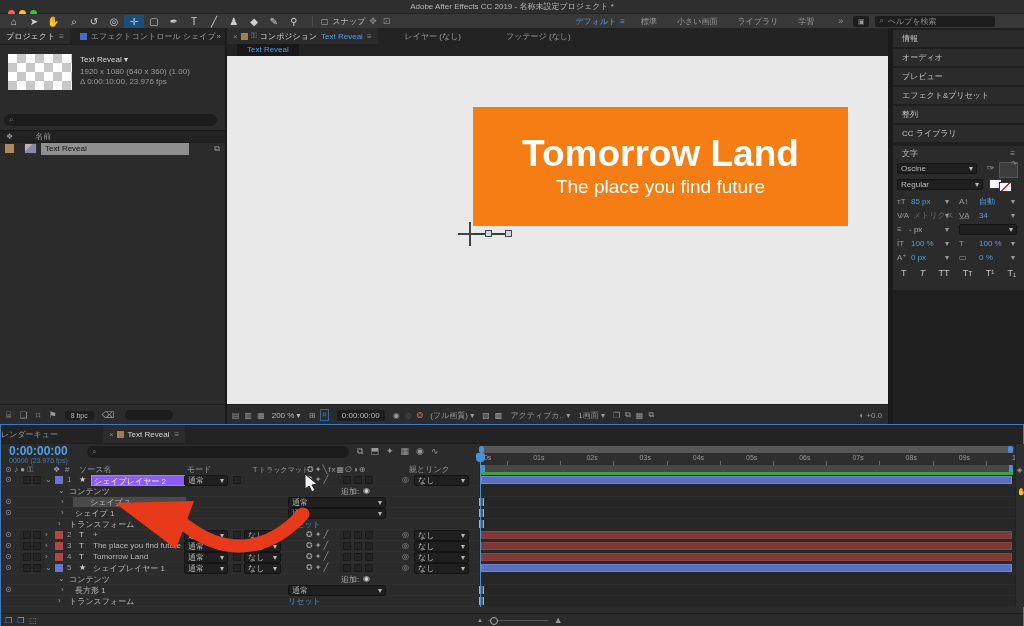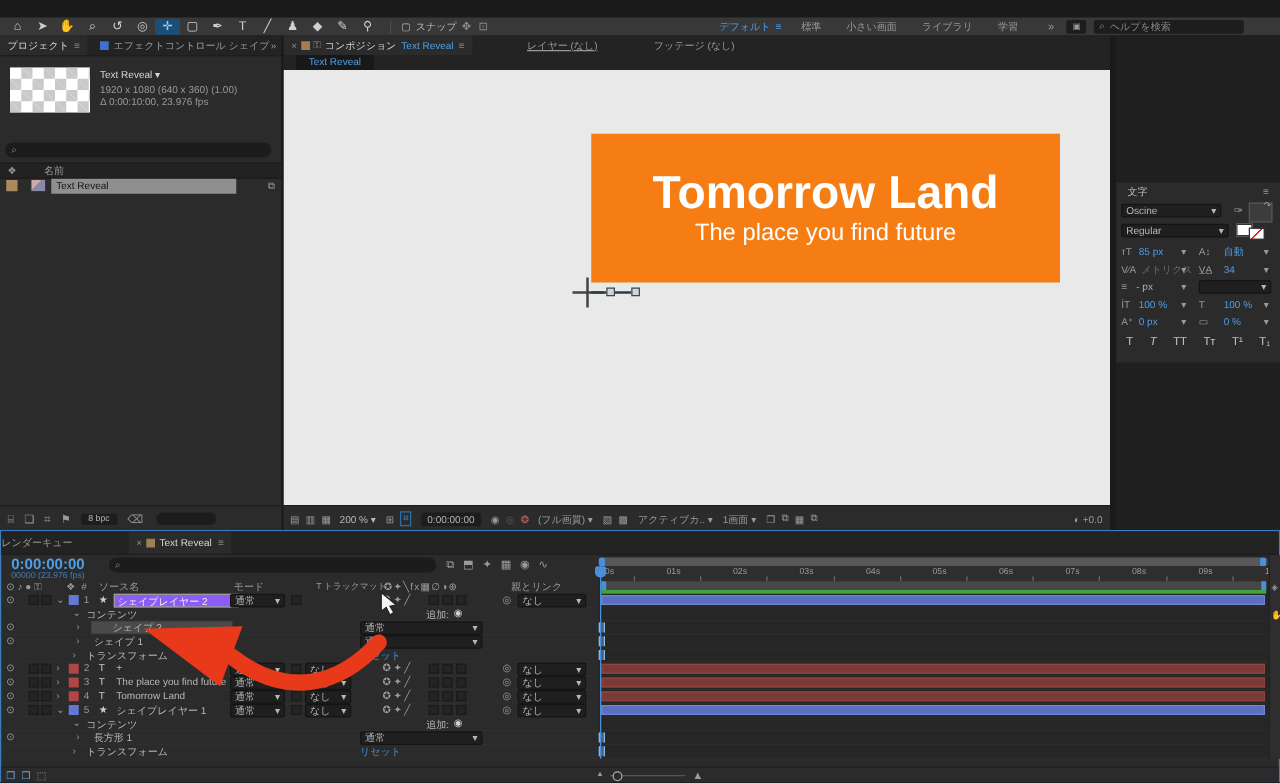--- a/index.html
+++ b/index.html
@@ -30,20 +30,26 @@
   .sechdr{background:#2b2b2b;height:17px;display:flex;align-items:center;padding:0 9px;font-size:8px;color:#c4c4c4;margin-bottom:2px;}
   .checker{background-color:#fff;background-image:linear-gradient(45deg,#c9c9c9 25%,transparent 25%,transparent 75%,#c9c9c9 75%),linear-gradient(45deg,#c9c9c9 25%,transparent 25%,transparent 75%,#c9c9c9 75%);background-size:18px 18px;background-position:0 0,9px 9px;}
   .ic{display:inline-block;text-align:center;}
   svg{display:block;}
 </style>
 </head>
 <body>
 
 <div id="app">
 
+  <div class="r" id="titlebar">
+    <span class="r" style="left:8px;top:3px;">
+      <span class="light" style="background:#ff5f57"></span><span class="light" style="background:#febc2e"></span><span class="light" style="background:#28c840"></span>
+    </span>
+    <div id="title">Adobe After Effects CC 2019 - 名称未設定プロジェクト *</div>
+  </div>
 
   <div class="r" id="toolbar">
     <span id="tools" style="display:flex;align-items:center;margin-left:4px;">
         <span class="tool">⌂</span>
         <span class="tool">➤</span>
         <span class="tool">✋</span>
         <span class="tool">⌕</span>
         <span class="tool">↺</span>
         <span class="tool">◎</span>
         <span class="tool active">✛</span>
@@ -119,21 +125,21 @@
   <div class="r panel" style="left:227px;top:28px;width:661px;height:396px;">
     <div class="tabbar" style="height:16px;">
       <span class="tab-active">
         <span class="ic" style="margin-right:3px;color:#8a8a8a;">×</span>
         <span style="width:7px;height:7px;background:#a08050;margin-right:3px;"></span>
         <span class="ic" style="margin-right:3px;color:#8a8a8a;">⚿</span>
         <span>コンポジション</span>
         <span class="blue" style="margin-left:4px;">Text Reveal</span>
         <span class="ic" style="margin-left:4px;color:#8a8a8a;">≡</span>
       </span>
-      <span style="margin-left:44px;text-decoration:underline;">レイヤー (なし)</span>
+      <span style="margin-left:27px;">レイヤー (なし)</span>
       <span style="margin-left:45px;">フッテージ (なし)</span>
     </div>
     <div class="r" style="left:0;top:16px;width:661px;height:12px;background:#232323;">
       <span class="r blue" style="left:10px;top:0;background:#181818;font-size:8px;line-height:12px;padding:0 10px;">Text Reveal</span>
     </div>
 
     <div class="r" style="left:0;top:28px;width:661px;height:348px;background:#e9e9e9;">
       <div class="r" id="banner" style="left: 246px; top: 51px; width: 375px; height: 119px; display: flex; flex-direction: column; align-items: center; justify-content: center; background: rgb(245, 125, 19);">
         <div style="color:#fff;font-size:37px;font-weight:bold;letter-spacing:0px;line-height:40px;">Tomorrow Land</div>
         <div style="color:#fff;font-size:19px;line-height:26px;">The place you find future</div>
@@ -164,20 +170,28 @@
       <span style="margin-left:8px;"><span>1画面</span> ▾</span>
       <span class="ic" style="margin-left:8px;">❐</span>
       <span class="ic" style="margin-left:5px;">⧉</span>
       <span class="ic" style="margin-left:5px;">▦</span>
       <span class="ic" style="margin-left:5px;">⧉</span>
       <span style="margin-left:auto;margin-right:6px;"><span class="ic">◐</span> <span>+0.0</span></span>
     </div>
   </div>
 
   <div class="r" style="left:893px;top:28px;width:131px;height:396px;background:#1f1f1f;">
+    <div id="rp-top" class="r" style="left:0;top:2px;width:131px;">
+        <span class="sechdr">情報</span>
+        <span class="sechdr">オーディオ</span>
+        <span class="sechdr">プレビュー</span>
+        <span class="sechdr">エフェクト&amp;プリセット</span>
+        <span class="sechdr">整列</span>
+        <span class="sechdr">CC ライブラリ</span>
+      </div>
 
     <div class="r panel" style="left:0;top:118px;width:131px;height:144px;">
       <div style="height:15px;display:flex;align-items:center;justify-content:space-between;padding:0 9px;font-size:8px;color:#c4c4c4;">
         <span>文字</span>
         <span class="ic dim">≡</span>
       </div>
       <div class="dd r" style="left:4px;top:17px;width:80px;">
           <span>Oscine</span>
           <span>▾</span>
         </div>

